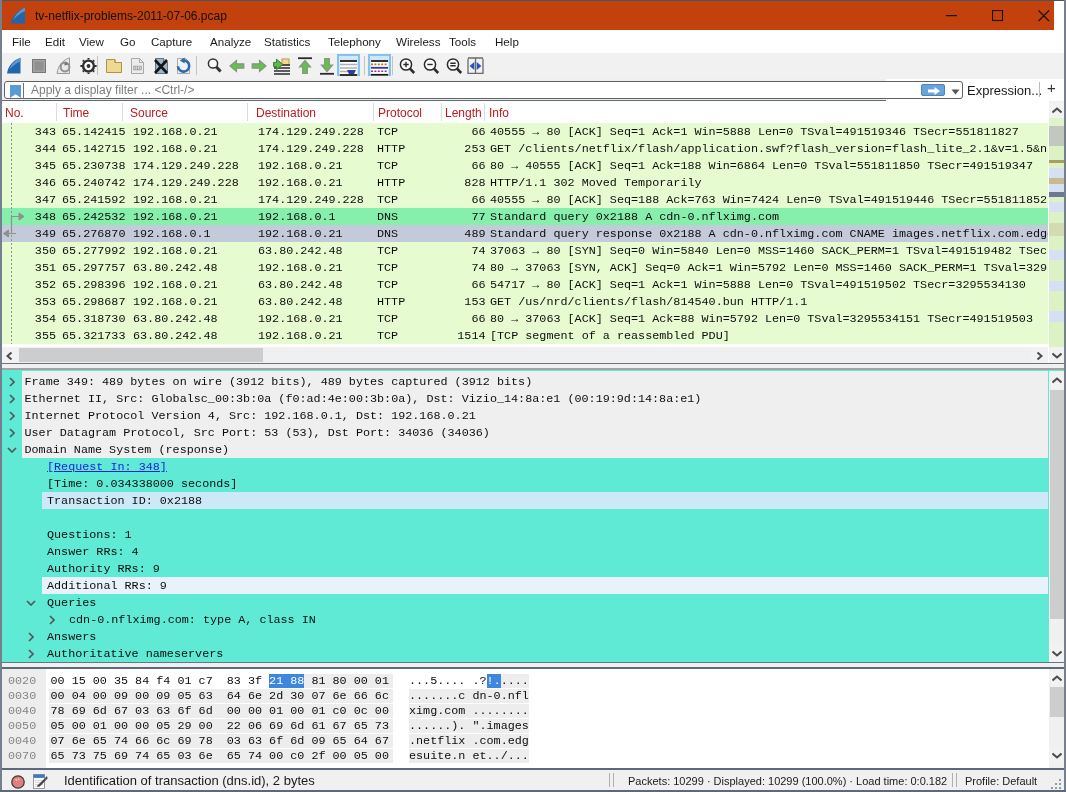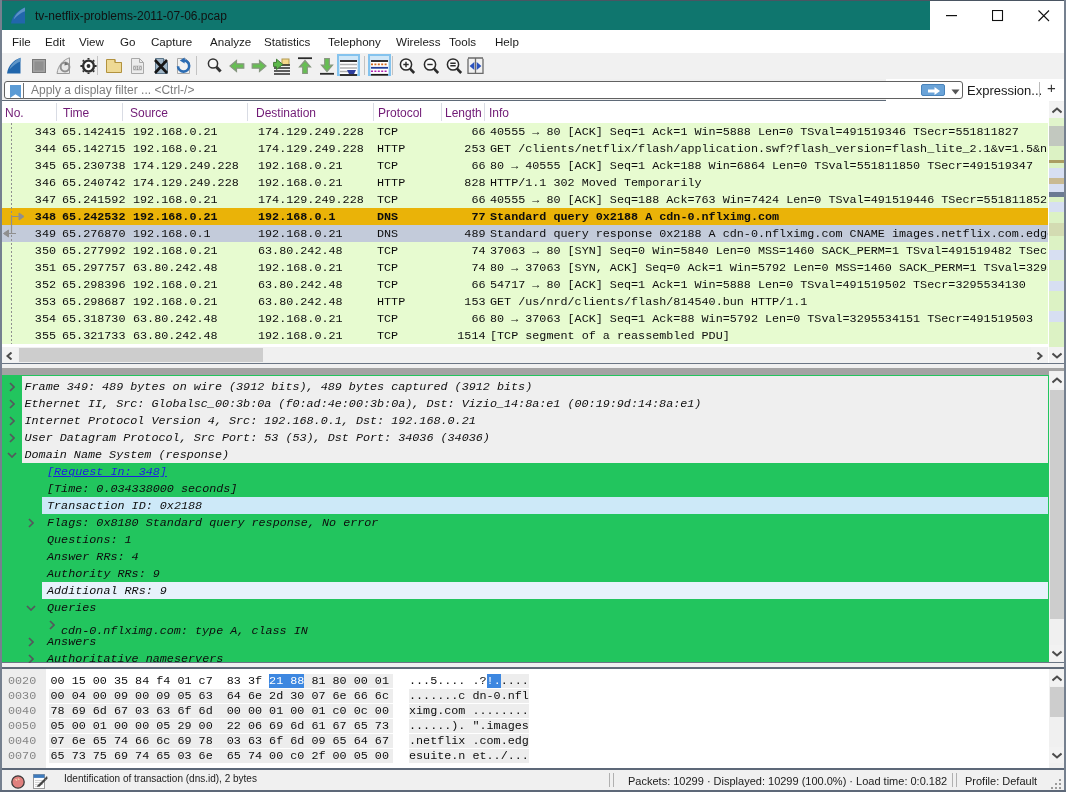--- a/index.html
+++ b/index.html
@@ -8,21 +8,21 @@
  font-family:"Liberation Sans",sans-serif;}
 .abs{position:absolute;}
 .mono{font-family:"Liberation Mono",monospace;font-size:11.75px;letter-spacing:0;white-space:pre;color:#0d0d0d;}
 .ui{font-family:"Liberation Sans",sans-serif;font-size:12px;color:#1a1a1a;white-space:nowrap;}
 
 #edgeT{left:0;top:0;width:1066px;height:1px;background:#4a5562;}
 #edgeL{left:0;top:0;width:2px;height:792px;background:#75808f;}
 #edgeR{left:1064px;top:0;width:2px;height:792px;background:#75808f;}
 #edgeB{left:0;top:790px;width:1066px;height:2px;background:#5d6878;}
 
-#titlebar{left:2px;top:1px;width:928px;height:29px;background:#0f766e;}
+#titlebar{left:2px;top:1px;width:1052px;height:29px;background:#c2410c;}
 #title{left:33px;top:8px;font-size:12px;color:#111;}
 
 #menubar{left:2px;top:30px;width:1062px;height:23px;background:#fff;}
 .mi{position:absolute;top:5px;font-size:11.6px;color:#1a1a1a;}
 
 #toolbar{left:2px;top:53px;width:1062px;height:26px;background:#f1f1f1;}
 .tsep{position:absolute;top:3px;width:1px;height:19px;background:#c3c3c3;}
 .tico{position:absolute;top:4px;}
 .thl{position:absolute;top:1px;width:23px;height:22px;background:#d0e7f7;border:2px solid #84c3ee;}
 
@@ -31,25 +31,25 @@
 #fbook{position:absolute;left:1px;top:1px;width:18px;height:16px;border-right:1px solid #707070;}
 #fph{position:absolute;left:26px;top:1px;font-size:12px;color:#7d7d7d;}
 #fapply{position:absolute;left:916px;top:2px;width:24px;height:12px;background:#6aa3d8;border:1px solid #4a84bb;border-radius:2px;}
 #fexp{position:absolute;left:965px;top:4px;font-size:13px;color:#1a1a1a;}
 #fsep{position:absolute;left:1037px;top:3px;width:1px;height:15px;background:#bbb;}
 #fplus{position:absolute;left:1045px;top:0px;font-size:15px;color:#333;}
 
 #plist{left:2px;top:101px;width:1062px;height:263px;background:#fff;}
 #phead{position:absolute;left:0;top:0;width:1046px;height:22px;background:#fff;}
 .hsep{position:absolute;top:2px;width:1px;height:18px;background:#d9dce4;}
-.hlabel{position:absolute;top:5px;font-size:12px;color:#701a75;}
+.hlabel{position:absolute;top:5px;font-size:12px;color:#b91c1c;}
 .prow{position:absolute;left:0;width:1046px;height:17px;}
 .prow .mono{position:absolute;top:2px;}
 .green{background:#e7fbd0;}
-.blue{background:#eab308;font-weight:bold;}
+.blue{background:#86efac;}
 .sel{background:#c3cbda;}
 .cNo{left:2px;width:52px;text-align:right;}
 .cTime{left:60px;}
 .cSrc{left:131px;}
 .cDst{left:256px;}
 .cProt{left:375px;}
 .cLen{left:420px;width:63.5px;text-align:right;}
 .cInfo{left:488px;width:558px;overflow:hidden;}
 #minimap{background:linear-gradient(to bottom,
  #e0f4cb 0,#e0f4cb 8px,#c2c8bf 8px,#c2c8bf 28px,#dcf2c4 28px,#dcf2c4 42px,
@@ -59,24 +59,24 @@
  #d3dbb2 105px,#d3dbb2 118px,#dcf2c4 118px,#dcf2c4 132px,#d7dff2 132px,#d7dff2 142px,
  #dcf2c4 142px,#dcf2c4 163px,#d7dff2 163px,#d7dff2 173px,#dcf2c4 173px,#dcf2c4 193px,
  #d7dff2 193px,#d7dff2 204px,#dcf2c4 204px,#dcf2c4 229px);}
 
 .sbtn{position:absolute;width:16px;height:16px;background:#f2f2f2;}
 .sbtn svg{position:absolute;left:3px;top:5px;}
 .strack{position:absolute;background:#f0f0f0;}
 .sthumb{position:absolute;background:#cdcdcd;}
 
 #details{left:2px;top:364px;width:1062px;height:299px;background:#f0f0f0;}
-#dinner{position:absolute;left:0;top:4px;width:1062px;height:294.5px;background:#22c55e;border-top:7px solid #a3a3a3;border-bottom:1.5px solid #6a7584;font-style:italic;}
+#dinner{position:absolute;left:0;top:4px;width:1062px;height:294.5px;background:#5eead4;border-top:2px solid #a3a3a3;border-bottom:1.5px solid #6a7584;}
 .drow{position:absolute;left:0;width:1046px;height:17px;}
 .drow .mono{position:absolute;top:2px;}
-.L1{left:22.5px;} .L2{left:45px;} .L3{left:59px;margin-top:6px;}
+.L1{left:22.5px;} .L2{left:45px;} .L3{left:67px;}
 .ar1{left:6.5px;top:4px;} .ar2{left:26px;top:4px;} .ar3{left:47px;top:4px;}
 .ar1d{left:4.5px;top:6px;} .ar2d{left:24px;top:6px;}
 .chv{stroke:#54585c;stroke-width:1.7;fill:none;}
 .lnk{color:#1d1de0;text-decoration:underline;}
 .hl1{position:absolute;left:40px;top:0;width:1006px;height:17px;background:#cde9f8;}
 .hl2{position:absolute;left:40px;top:0;width:1006px;height:17px;background:#e7f2fb;}
 
 #hex{left:2px;top:663px;width:1062px;height:105px;background:#f0f0f0;}
 #hinner{position:absolute;left:0;top:3.5px;width:1062px;height:101.5px;background:#fff;border-top:2px solid #5f6a78;}
 .xrow{position:absolute;left:0;width:1046px;height:15px;}
@@ -451,26 +451,20 @@
   <div class="drow" style="top:88px">
           <span class="mono L2 lnk">[Request In: 348]</span>
         </div>
   <div class="drow" style="top:105px">
           <span class="mono L2">[Time: 0.034338000 seconds]</span>
         </div>
   <div class="drow" style="top:122px">
           <div class="hl1"></div>
           <span class="mono L2">Transaction ID: 0x2188</span>
         </div>
-  <div class="drow" style="top:139px">
-          <svg class="abs ar2" width="6" height="10">
-            <path d="M1,1 L5,5 L1,9" class="chv"></path>
-          </svg>
-          <span class="mono L2">Flags: 0x8180 Standard query response, No error</span>
-        </div>
   <div class="drow" style="top:156px">
           <span class="mono L2">Questions: 1</span>
         </div>
   <div class="drow" style="top:173px">
           <span class="mono L2">Answer RRs: 4</span>
         </div>
   <div class="drow" style="top:190px">
           <span class="mono L2">Authority RRs: 9</span>
         </div>
   <div class="drow" style="top:207px">
@@ -567,21 +561,21 @@
     <circle cx="7" cy="7" r="6.2" fill="#e0807e" stroke="#3a3a3a" stroke-width="1.3"></circle>
     <path d="M4.5,4.2 L6,5.5 M7,3.6 L8.3,4.8" stroke="#f2d9b0" stroke-width="1.1"></path>
   </svg>
   <svg class="abs" style="left:31px;top:4px" width="15" height="15" viewBox="0 0 15 15">
     <rect x="0.5" y="0.5" width="11" height="14" fill="#fdfdfd" stroke="#9a9a9a"></rect>
     <rect x="0.5" y="0.5" width="11" height="3.4" fill="#3e7bbd"></rect>
     <path d="M2,6.5 L10,6.5 M2,8.5 L10,8.5 M2,10.5 L10,10.5 M2,12.5 L7,12.5" stroke="#c9c9c9" stroke-width="0.8"></path>
     <path d="M4.2,11.8 L11.6,4.4 L14,2 L14.6,4.6 L6.8,12.4 L4,12.8 Z" fill="#454545"></path>
     <path d="M11.6,4.4 L13.2,6" stroke="#888" stroke-width="0.8"></path>
   </svg>
-  <span class="abs ui" style="left:62px;top:3px;font-size:10px">Identification of transaction (dns.id), 2 bytes</span>
+  <span class="abs ui" style="left:62px;top:3px;font-size:13px">Identification of transaction (dns.id), 2 bytes</span>
   <div class="abs" style="left:607px;top:3px;width:1px;height:14px;background:#b0b0b0"></div>
   <div class="abs" style="left:611px;top:3px;width:1px;height:14px;background:#b0b0b0"></div>
   <span class="abs ui" style="left:626px;top:5px;font-size:11px">Packets: 10299 · Displayed: 10299 (100.0%) · Load time: 0:0.182</span>
   <div class="abs" style="left:950px;top:3px;width:1px;height:14px;background:#b0b0b0"></div>
   <div class="abs" style="left:954px;top:3px;width:1px;height:14px;background:#b0b0b0"></div>
   <span class="abs ui" style="left:963px;top:5px;font-size:11px">Profile: Default</span>
   <svg class="abs" style="left:1048px;top:8px" width="12" height="12" viewBox="0 0 12 12">
     <g fill="#9a9a9a">
           <rect x="9" y="1" width="2" height="2"></rect>
           <rect x="5" y="5" width="2" height="2"></rect>

